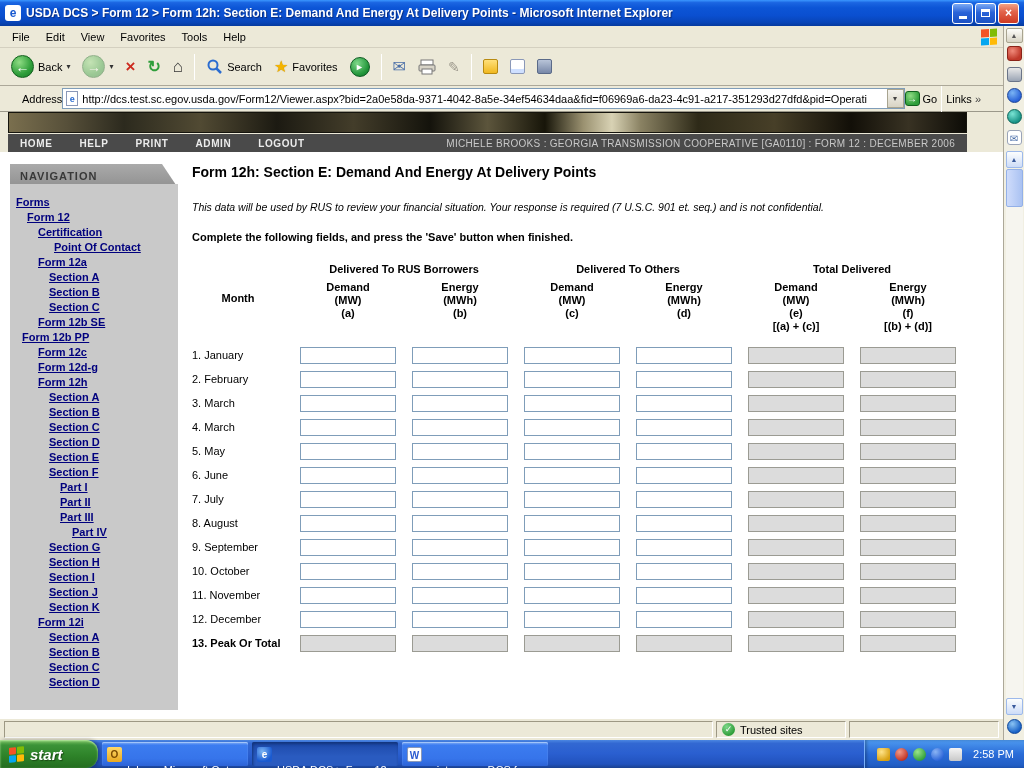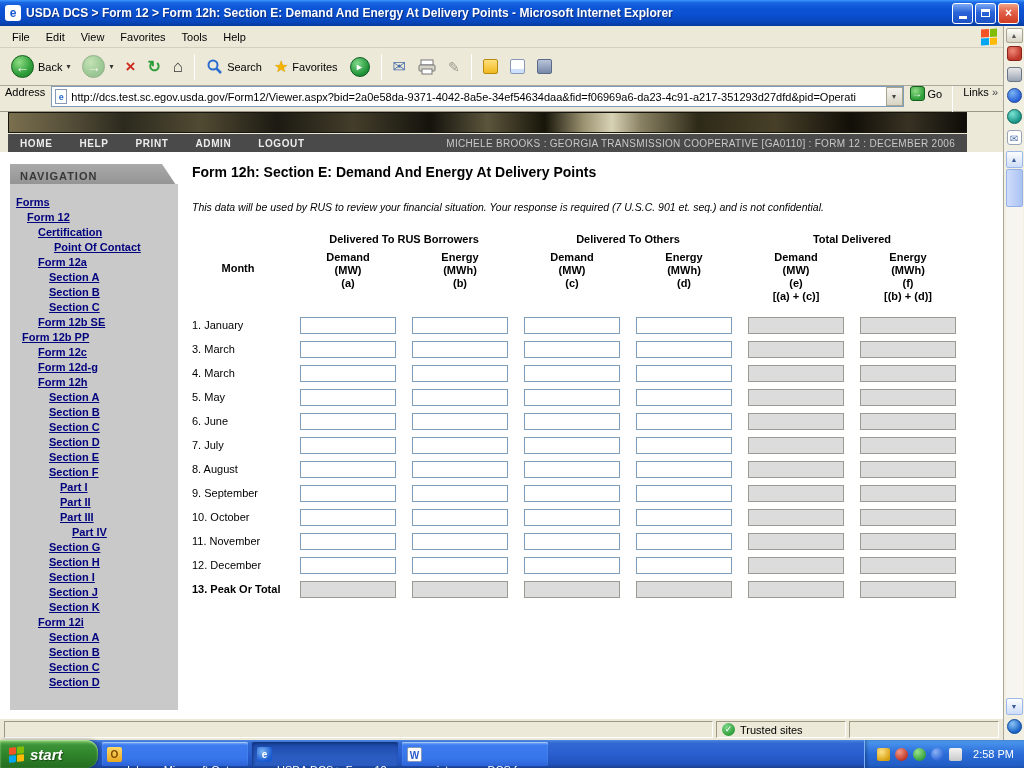--- a/index.html
+++ b/index.html
@@ -51,21 +51,21 @@
   .star-glyph{color:#f4b400;font-size:16px;text-shadow:0 0 1px #a87c00;}
   .mail-glyph{color:#4a6ea8;font-size:16px;}
   .edit-glyph{color:#9a968a;font-size:14px;}
   .mini-ic{width:15px;height:15px;border-radius:2px;flex:0 0 auto;}
   .mi-yellow{background:linear-gradient(180deg,#ffe07a,#f0b820);border:1px solid #b88a10;}
   .mi-doc{background:#fff;border:1px solid #8a98b8;box-shadow:inset 0 -4px 0 #cfe0ff;}
   .mi-tool{background:linear-gradient(180deg,#b8c4d8,#7888a8);border:1px solid #5a6a88;}
 
   
   .addressbar{position:absolute;top:86px;left:0;right:21px;height:26px;background:#ece9d8;
-    border-bottom:1px solid #9b988a;display:flex;align-items:flex-start;padding:0 5px;gap:6px;font-size:11px;}
+    border-bottom:1px solid #9b988a;display:flex;align-items:center;padding:0 22px;gap:0;font-size:11px;}
   .addr-input{flex:1;height:21px;background:#fff;border:1px solid #7f9db9;display:flex;align-items:center;
     padding-left:3px;overflow:hidden;}
   .page-ic{width:12px;height:15px;background:#fff;border:1px solid #8a98b8;color:#2a6cd0;font-size:9px;
     font-weight:bold;line-height:14px;text-align:center;flex:0 0 auto;margin-right:4px;}
   .addr-url{flex:1;white-space:nowrap;overflow:hidden;font-size:11px;color:#000;}
   .addr-drop{width:17px;height:19px;background:linear-gradient(180deg,#f4f3ee,#d8d4c4);border:1px solid #a8a490;
     display:flex;align-items:center;justify-content:center;font-size:8px;color:#444;flex:0 0 auto;}
   .go-btn{display:flex;align-items:center;gap:3px;}
   .go-ic{width:15px;height:15px;border-radius:3px;background:radial-gradient(circle at 35% 30%,#8fdc84,#2f9e3a 70%);
     border:1px solid #11611d;color:#fff;font-size:10px;line-height:14px;text-align:center;}
@@ -332,20 +332,21 @@
           <a class="nav-link" style="padding-left: 28px;">Form 12i</a>
           <a class="nav-link" style="padding-left: 39px;">Section A</a>
           <a class="nav-link" style="padding-left: 39px;">Section B</a>
           <a class="nav-link" style="padding-left: 39px;">Section C</a>
           <a class="nav-link" style="padding-left: 39px;">Section D</a>
         </div>
     </div>
     <div class="main">
       <div class="page-title">Form 12h: Section E: Demand And Energy At Delivery Points</div>
       <div class="notice">This data will be used by RUS to review your financial situation. Your response is required (7 U.S.C. 901 et. seq.) and is not confidential.</div>
+      <div class="instructions">Complete the following fields, and press the 'Save' button when finished.</div>
       <div class="thead">
         <div class="month-h">Month</div>
         <div class="group-h g1">Delivered To RUS Borrowers</div>
         <div class="group-h g2">Delivered To Others</div>
         <div class="group-h g3">Total Delivered</div>
       <div class="colhead" style="grid-area: 2 / 2;">
             <span class="hline" style="display: block;">Demand</span>
             <span class="hline" style="display: block;">(MW)</span>
             <span class="hline" style="display: block;">(a)</span>
           </div>
@@ -373,20 +374,29 @@
           <div class="colhead" style="grid-area: 2 / 7;">
             <span class="hline" style="display: block;">Energy</span>
             <span class="hline" style="display: block;">(MWh)</span>
             <span class="hline" style="display: block;">(f)</span>
             <span class="hline" style="display: block;">[(b) + (d)]</span>
           </div>
         </div>
       <div class="tbody">
           <div class="trow">
             <div class="mlabel">1. January</div>
+            <input class="cellinput" style="">
+            <input class="cellinput" style="">
+            <input class="cellinput" style="">
+            <input class="cellinput" style="">
+            <input class="cellinput dis" disabled="" style="">
+            <input class="cellinput dis" disabled="" style="">
+          </div>
+          <div class="trow">
+            <div class="mlabel">2. February</div>
             <input class="cellinput" style="">
             <input class="cellinput" style="">
             <input class="cellinput" style="">
             <input class="cellinput" style="">
             <input class="cellinput dis" disabled="" style="">
             <input class="cellinput dis" disabled="" style="">
           </div>
           <div class="trow">
             <div class="mlabel">3. March</div>
             <input class="cellinput" style="">

